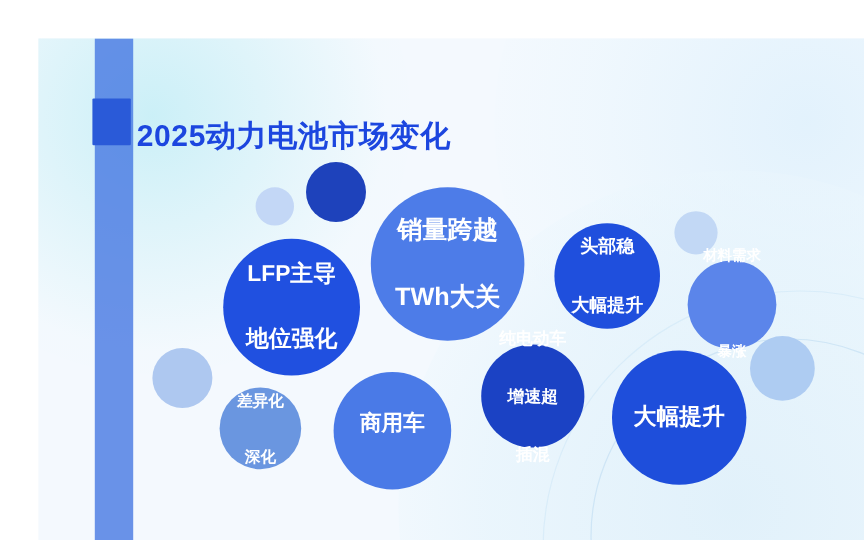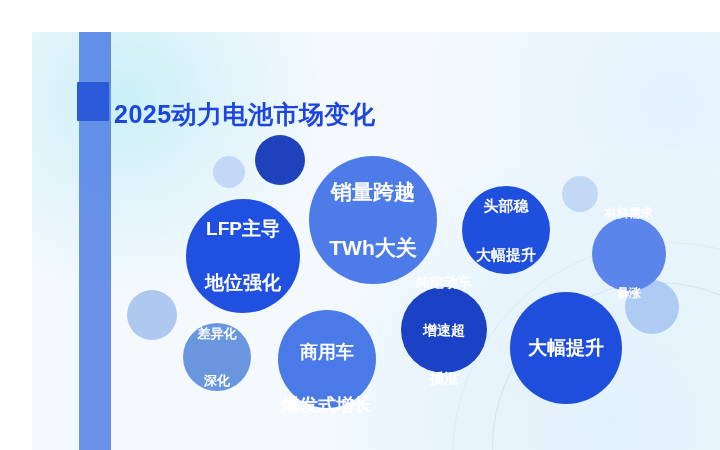--- a/index.html
+++ b/index.html
@@ -139,35 +139,34 @@
         <span class="ln">地位强化</span>
       </div>
       <div class="bubble" style="left: 277px; top: 124px; width: 128px; height: 128px; background: rgb(77, 124, 232); font-size: 21px; align-items: center;">
         <span class="ln">销量跨越</span>
         <span class="ln">TWh大关</span>
       </div>
       <div class="bubble" style="left: 430px; top: 154px; width: 88px; height: 88px; background: rgb(31, 79, 221); font-size: 15px;">
         <span class="ln">头部稳</span>
         <span class="ln">大幅提升</span>
       </div>
-      <div class="bubble" style="left: 560px; top: 185px; width: 74px; height: 74px; background: rgb(91, 133, 234); font-size: 12px; gap: 34px;">
+      <div class="bubble" style="left: 541px; top: 185px; width: 74px; height: 74px; background: rgb(91, 133, 234); font-size: 12px; gap: 34px;">
         <span class="ln">材料需求</span>
         <span class="ln">暴涨</span>
       </div>
       <div class="bubble" style="left: 369px; top: 255px; width: 86px; height: 86px; background: rgb(27, 66, 196); font-size: 14px;">
         <span class="ln">纯电动车</span>
         <span class="ln">增速超</span>
         <span class="ln">插混</span>
       </div>
       <div class="bubble" style="left: 478px; top: 260px; width: 112px; height: 112px; background: rgb(30, 78, 219); font-size: 19px;">
         <span class="ln">大幅提升</span>
       </div>
       <div class="bubble" style="left: 246px; top: 278px; width: 98px; height: 98px; background: rgb(74, 122, 231); font-size: 18px; justify-content: space-between;">
         <span class="ln">商用车</span>
-        <span class="ln">爆发式增长</span>
       </div>
       <div class="bubble" style="left: 151px; top: 291px; width: 68px; height: 68px; background: rgb(106, 150, 224); font-size: 13px;">
         <span class="ln">差异化</span>
         <span class="ln">深化</span>
       </div>
     </div>
 
 </div>
 
 </body></html>

